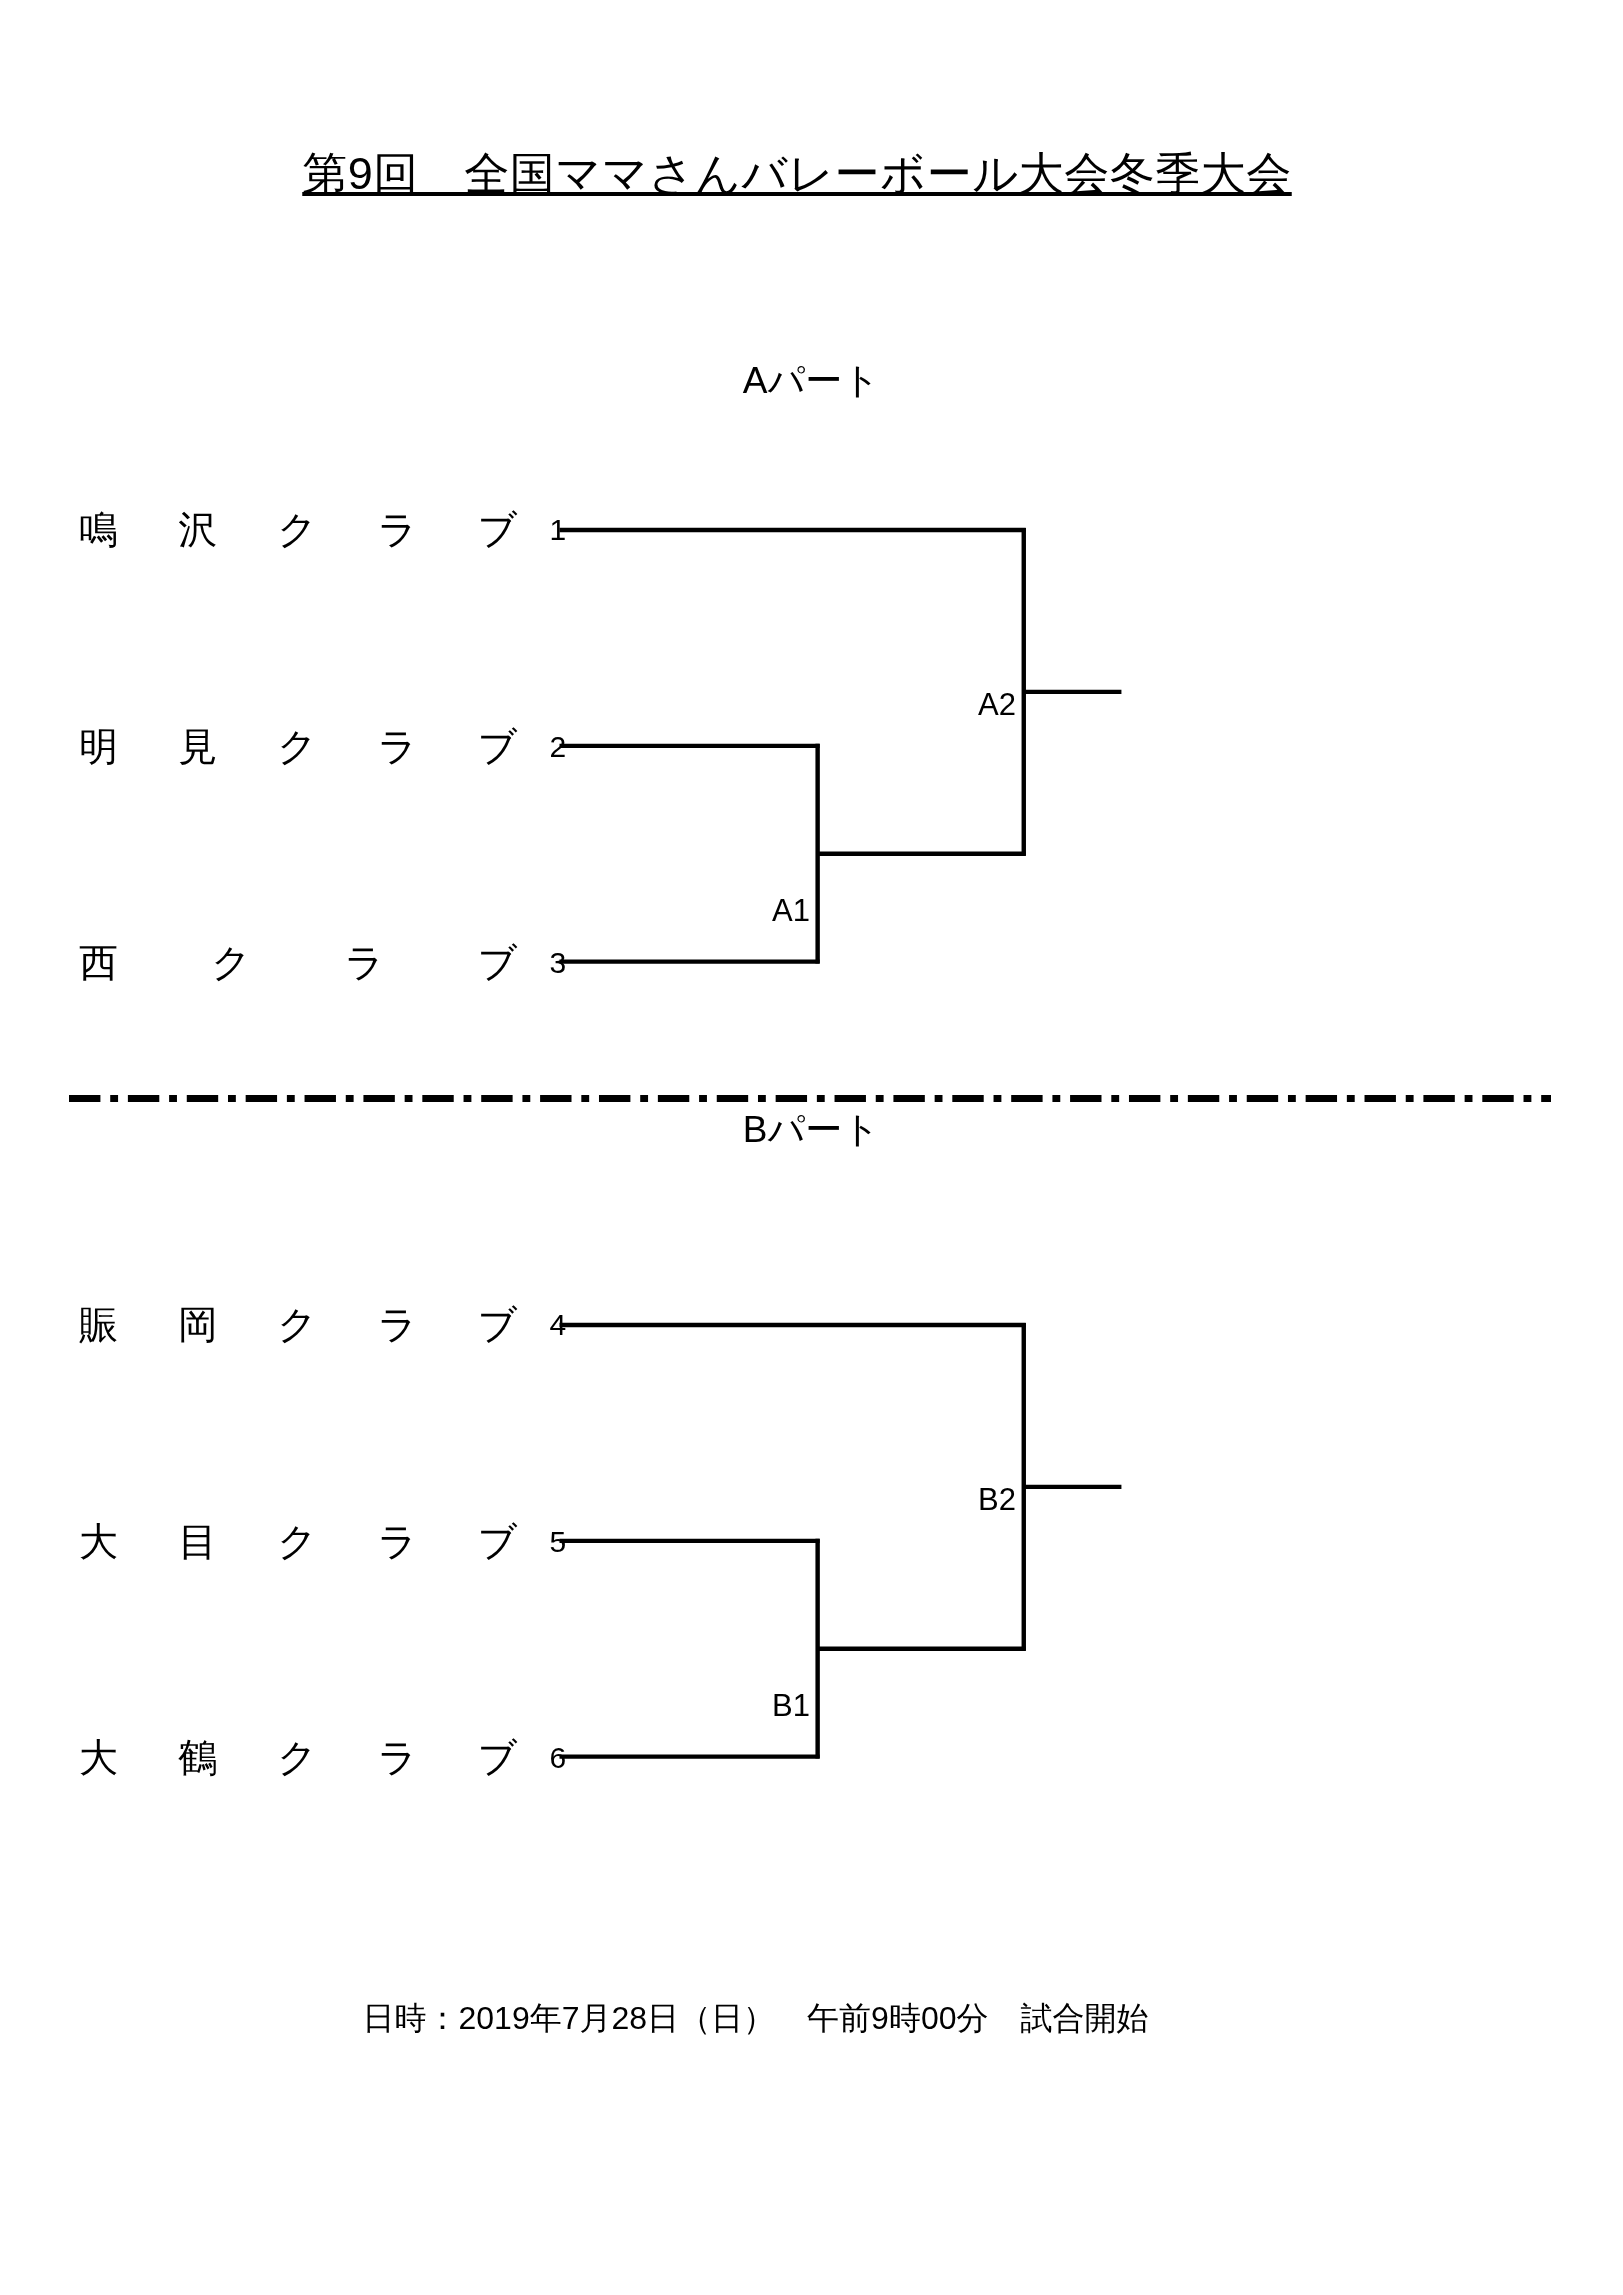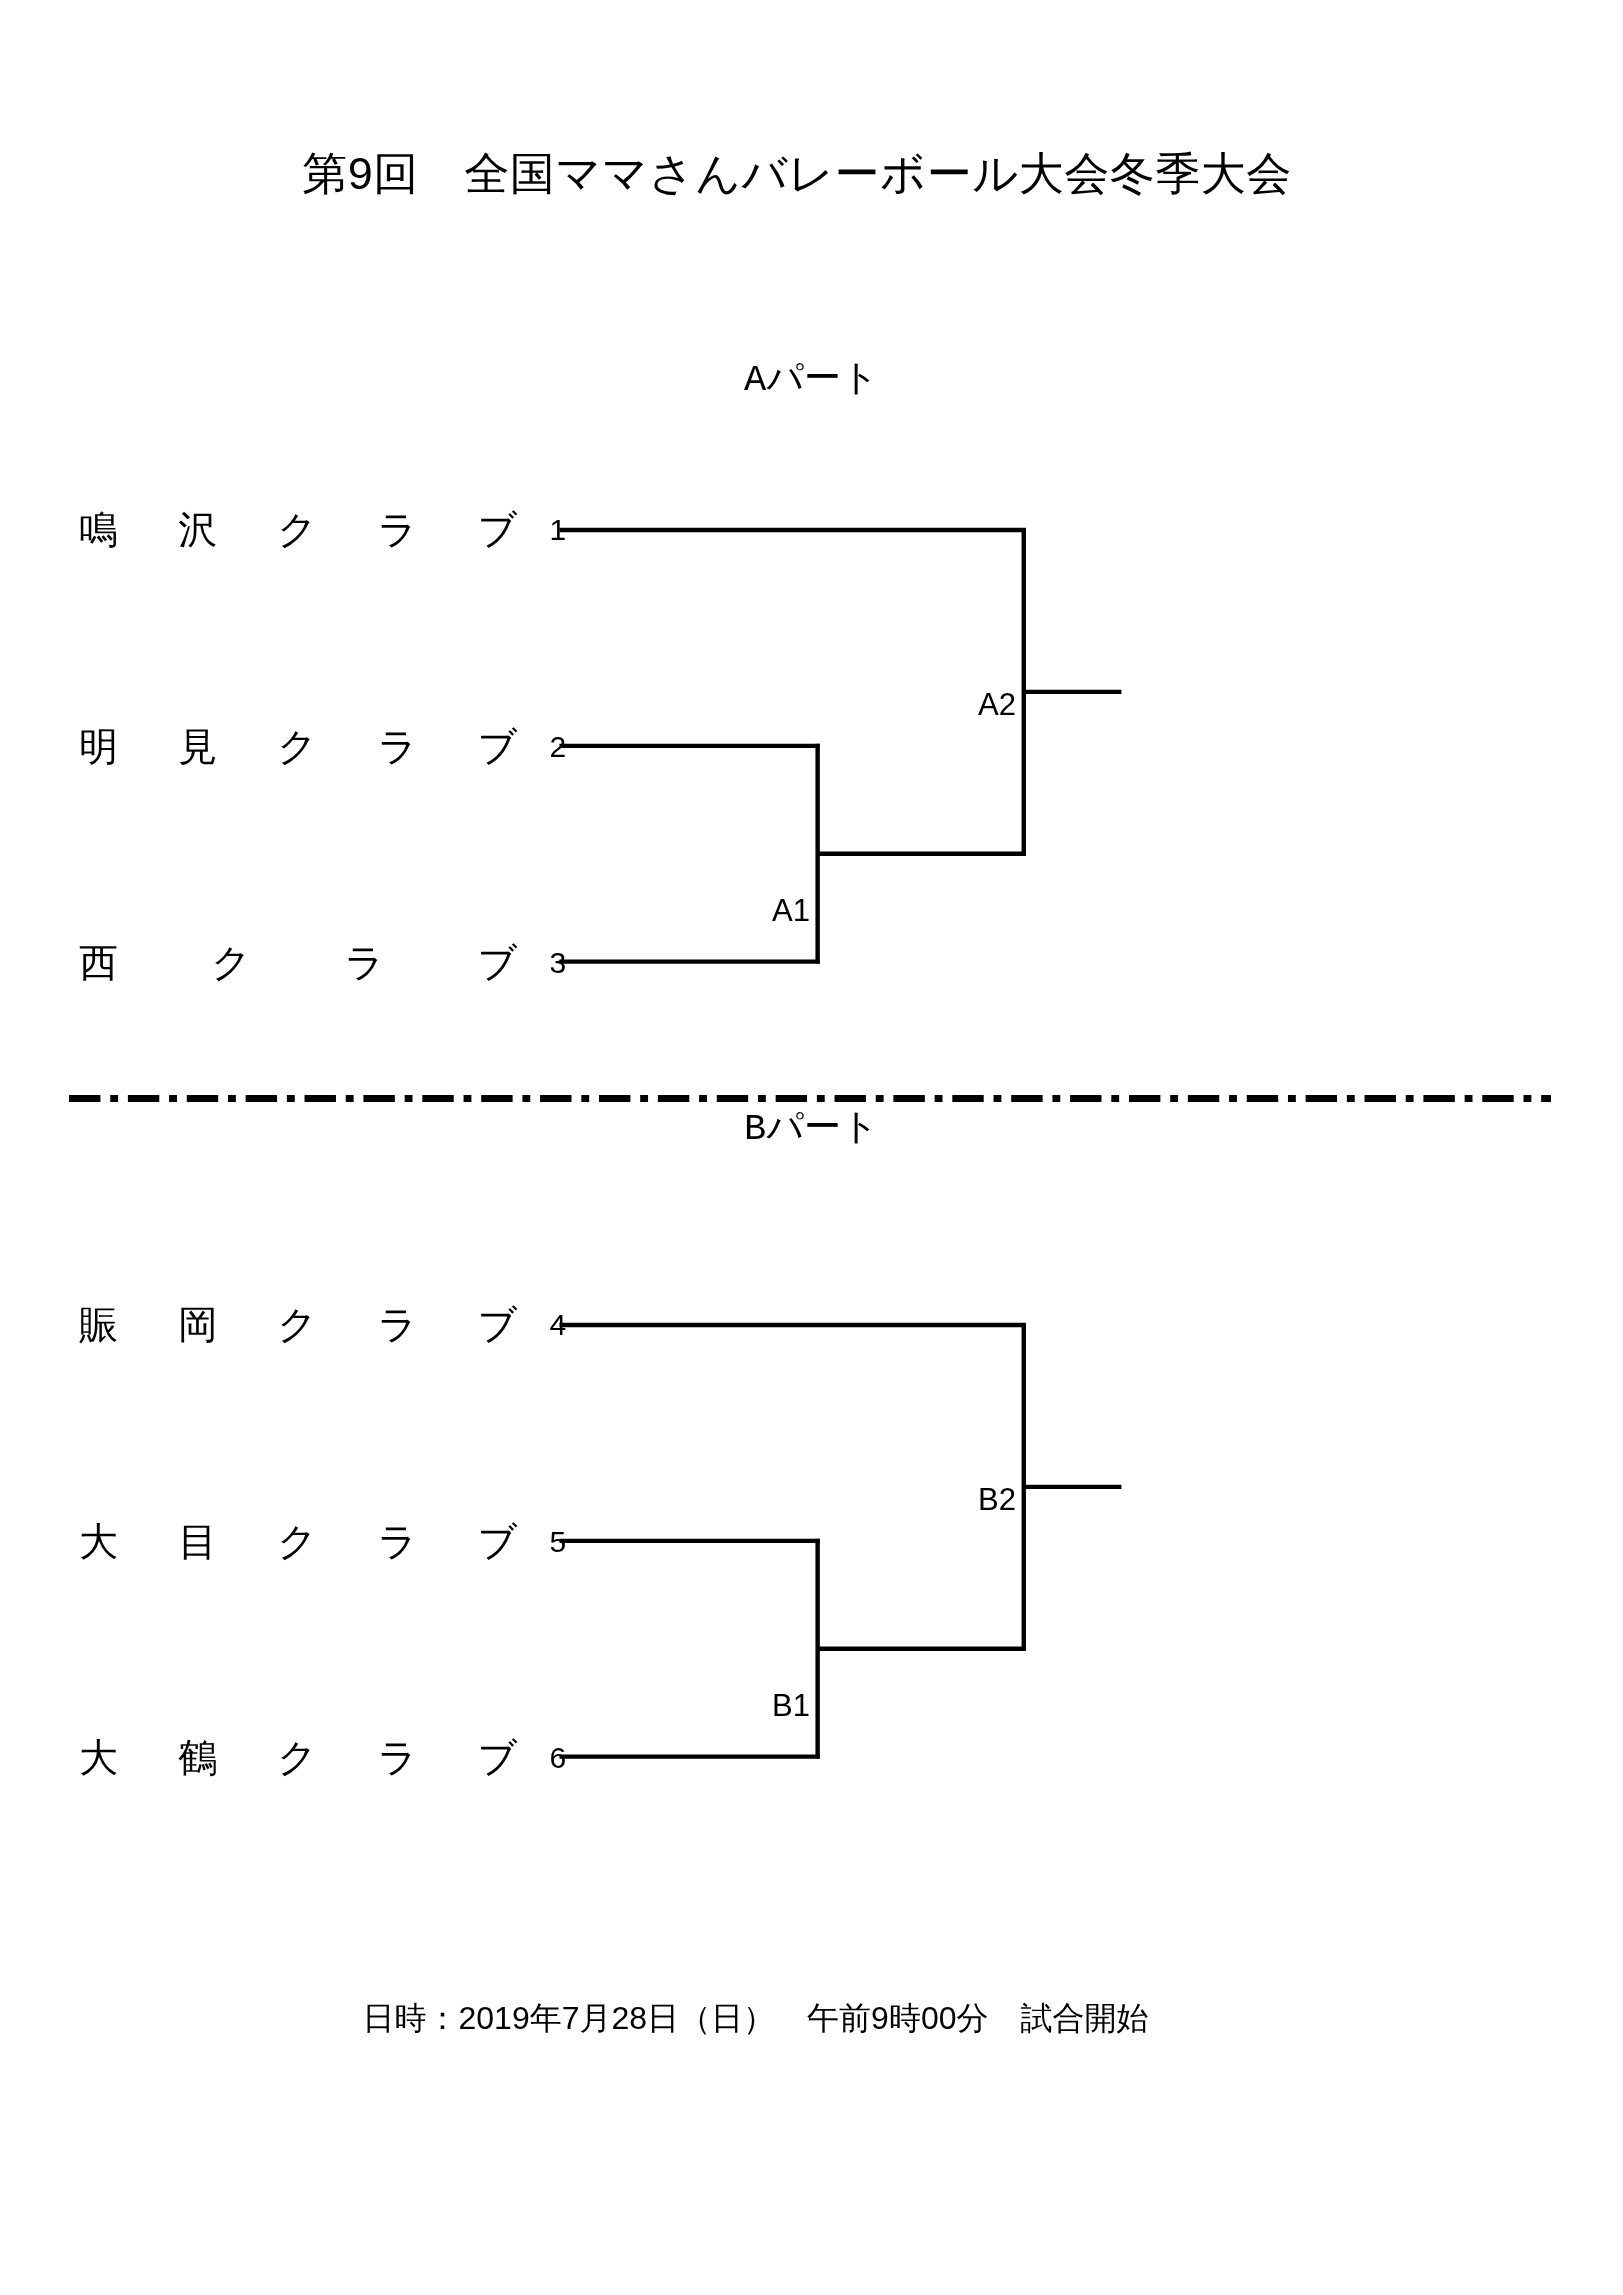--- a/index.html
+++ b/index.html
@@ -16,38 +16,38 @@
     overflow: hidden;
   }
 
   
   .title-block {
     position: absolute;
     top: 137px;
     left: 0;
     width: 1594px;
     text-align: center;
+    text-decoration: underline;
   }
   .title-line {
     font-size: 45px;
     line-height: 74px;
     letter-spacing: 0.5px;
     white-space: pre;
   }
 
   
   .part-heading {
     position: absolute;
     left: 0;
     width: 1623px;
     text-align: center;
     font-size: 37px;
     line-height: 49px;
     white-space: pre;
-    font-family: Liberation Mono, monospace;
   }
   #part-a-heading { top: 356px; }
   #part-b-heading { top: 1105px; }
 
   
   .bracket {
     position: absolute;
     left: 0;
     width: 1623px;
   }

